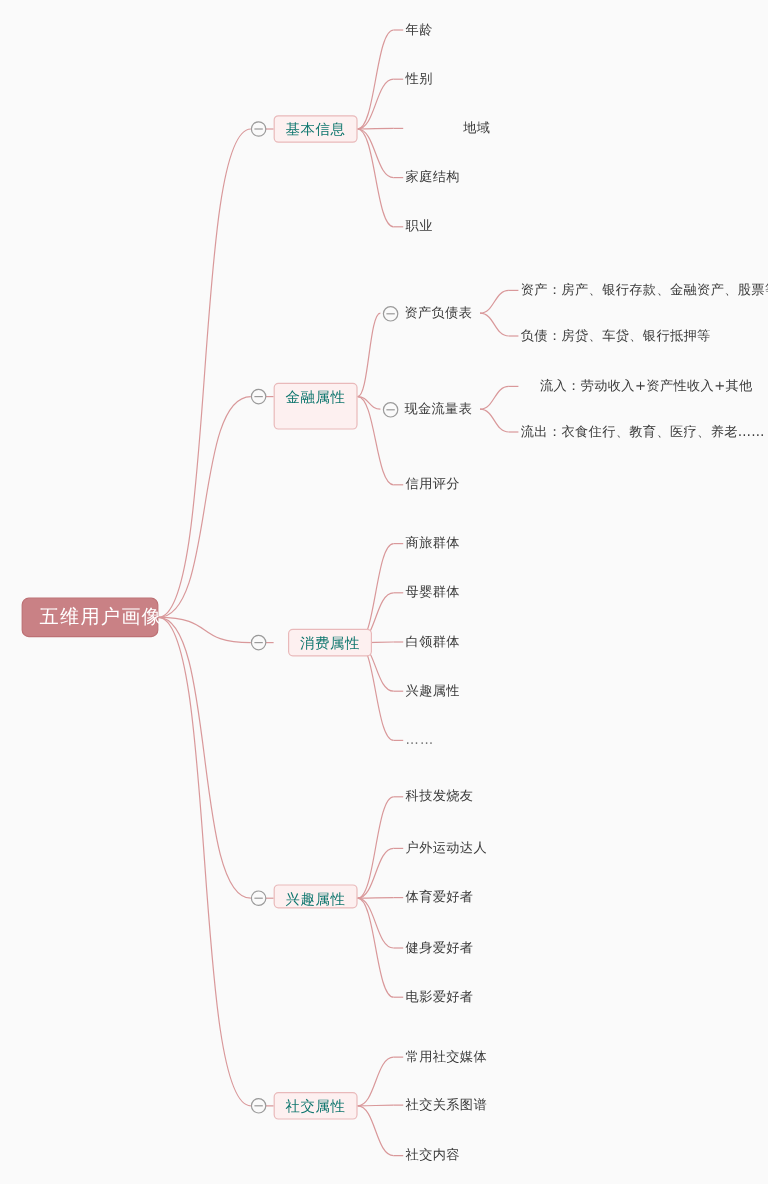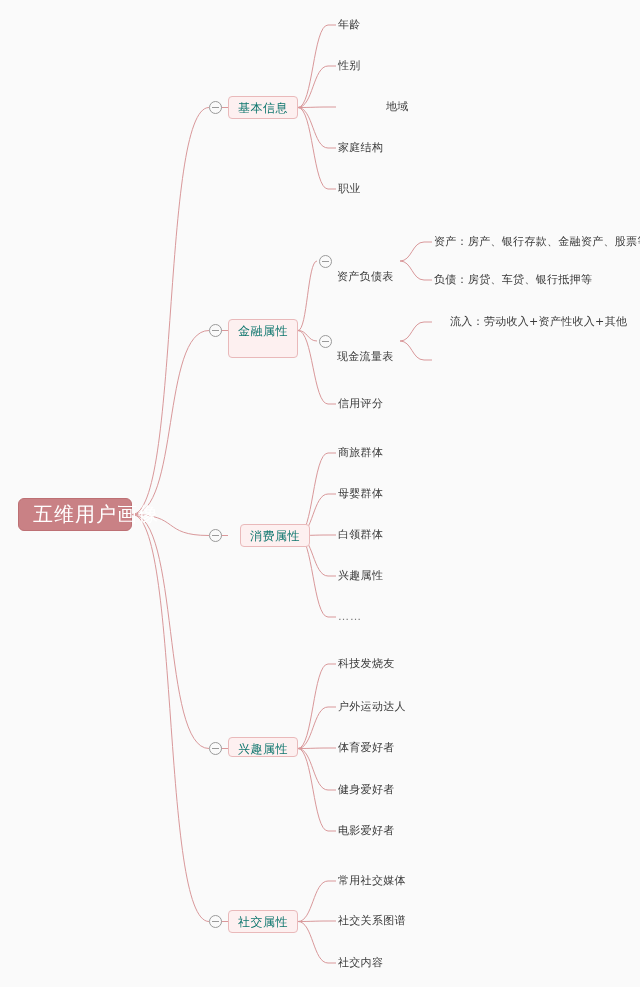--- a/index.html
+++ b/index.html
@@ -32,21 +32,21 @@
     position: absolute;
     white-space: nowrap;
     box-sizing: border-box;
   }
   
   .root-node {
     background: #c98185;
     border: 1px solid #bd7074;
     border-radius: 6px;
     color: #ffffff;
-    font-size: 20px;
+    font-size: 16px;
     letter-spacing: 1px;
     padding: 7px 14px 8px 14px;
     line-height: 16px;
     text-align: center;
   }
   
   .branch-node {
     background: #fdf0f0;
     border: 1px solid #e9b9ba;
     border-radius: 4px;
@@ -55,21 +55,20 @@
     letter-spacing: 0.5px;
     padding: 4px 9px 5px 9px;
     line-height: 14px;
   }
   
   .sub-node {
     color: #3a3a3a;
     font-size: 11px;
     line-height: 14px;
     letter-spacing: 0.3px;
-    margin-top: 16px;
   }
   
   .leaf-node {
     color: #3a3a3a;
     font-size: 11px;
     line-height: 14px;
     letter-spacing: 0.3px;
   }
   .leaf-node.ellipsis {
     color: #7a7a7a;
@@ -172,20 +171,21 @@
     <div class="node leaf-node" style="left: 338px; top: 182px;">职业</div>
     <div class="node branch-node" style="left: 228px; top: 319px; width: 70px; height: 39px;">金融属性</div>
     <div class="toggle" style="left: 208.5px; top: 324px;"></div>
     <div class="toggle" style="left: 318.5px; top: 254.5px;"></div>
     <div class="node sub-node" style="left: 337px; top: 254px;">资产负债表</div>
     <div class="node leaf-node" style="left: 434px; top: 235px;">资产：房产、银行存款、金融资产、股票等</div>
     <div class="node leaf-node" style="left: 434px; top: 273px;">负债：房贷、车贷、银行抵押等</div>
     <div class="toggle" style="left: 318.5px; top: 334.5px;"></div>
     <div class="node sub-node" style="left: 337px; top: 334px;">现金流量表</div>
     <div class="node leaf-node" style="left: 450px; top: 315px;">流入：劳动收入+资产性收入+其他</div>
+    <div class="node leaf-node" style="left: 434px; top: 353px;">流出：衣食住行、教育、医疗、养老……</div>
     <div class="node leaf-node" style="left: 338px; top: 397px;">信用评分</div>
     <div class="node branch-node" style="left: 240px; top: 524px; width: 70px; height: 23px;">消费属性</div>
     <div class="toggle" style="left: 208.5px; top: 529px;"></div>
     <div class="node leaf-node" style="left: 338px; top: 446px;">商旅群体</div>
     <div class="node leaf-node" style="left: 338px; top: 487px;">母婴群体</div>
     <div class="node leaf-node" style="left: 338px; top: 528px;">白领群体</div>
     <div class="node leaf-node" style="left: 338px; top: 569px;">兴趣属性</div>
     <div class="node leaf-node ellipsis" style="left: 338px; top: 610px;">……</div>
     <div class="node branch-node" style="left: 228px; top: 737px; width: 70px; height: 20px;">兴趣属性</div>
     <div class="toggle" style="left: 208.5px; top: 742px;"></div>

